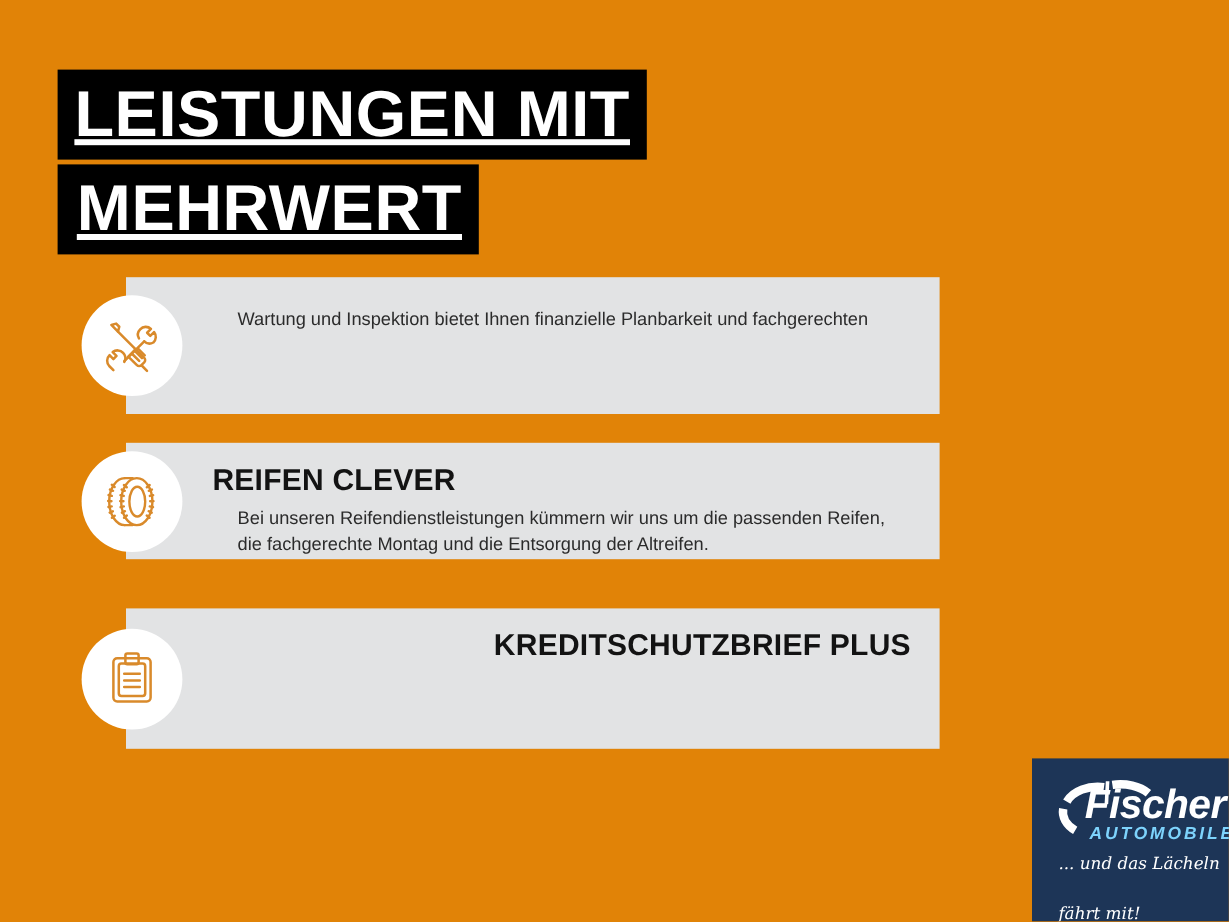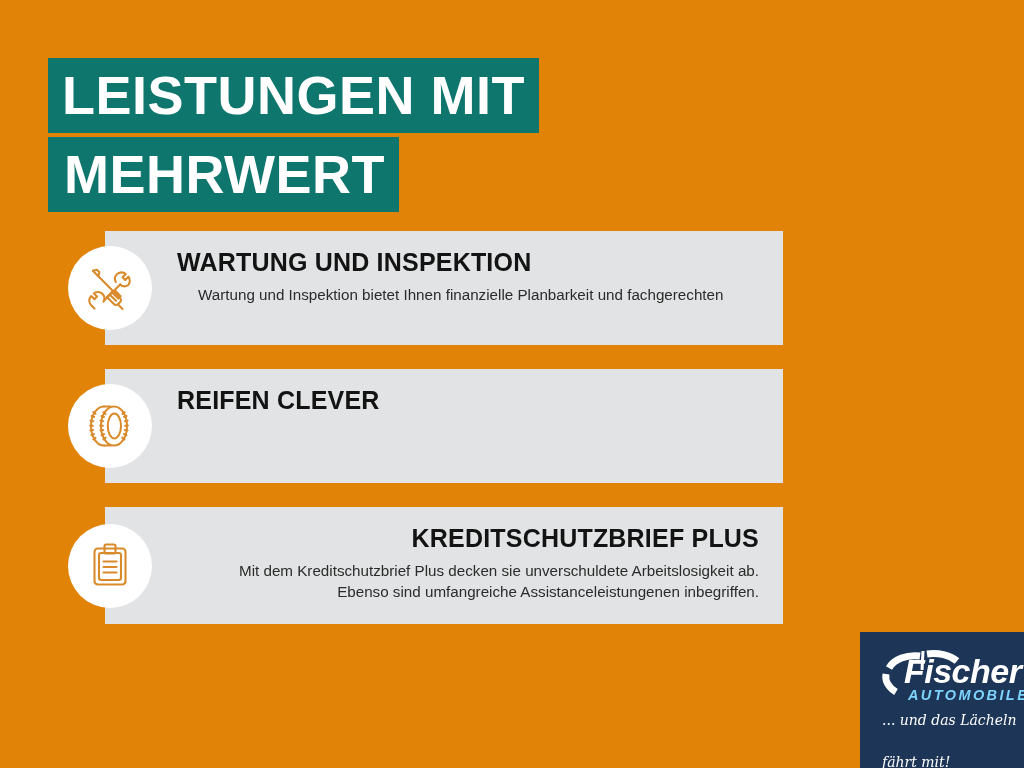--- a/index.html
+++ b/index.html
@@ -26,46 +26,47 @@
   .title-block {
     position: absolute;
     left: 48px;
     top: 58px;
     display: flex;
     flex-direction: column;
     align-items: flex-start;
   }
   .title-line {
     display: inline-block;
-    background: #0f766e;
+    background: #000000;
     color: #FFFFFF;
     font-size: 54px;
     font-weight: bold;
     letter-spacing: 0.5px;
     line-height: 1.0;
     padding: 10px 14px 11px 14px;
     white-space: nowrap;
     text-transform: uppercase;
+    text-decoration: underline;
   }
   .title-line + .title-line {
     margin-top: 4px;
     padding-left: 16px;
   }
 
   
   .card {
     position: absolute;
     left: 105px;
     width: 678px;
     background: #E2E3E4;
     box-sizing: border-box;
     padding: 18px 24px 18px 72px;
   }
   .card-1 { top: 231px; height: 114px; }
-  .card-2 { top: 369px; height: 114px; }
+  .card-2 { top: 369px; height: 97px; }
   .card-3 { top: 507px; height: 117px; text-align: right; }
 
   .icon-badge {
     position: absolute;
     left: -37px;
     top: 50%;
     transform: translateY(-50%);
     width: 84px;
     height: 84px;
     border-radius: 50%;
@@ -171,21 +172,20 @@
         <path d="M21.6 41.0 L38.2 24.4"></path>
         <path d="M38.2 24.4 a6.4 6.4 0 0 0 7.6 1.0 a6.4 6.4 0 0 0 0.6 -8.7 l-3.2 3.2 -2.6 -2.6 3.2 -3.2 a6.4 6.4 0 0 0 -9.0 0.3 a6.4 6.4 0 0 0 -1.0 7.6"></path>
 
         <path d="M10.8 10.8 l4.0 -1.1 2.6 2.6 -1.1 4.0 z"></path>
         <path d="M16.3 16.3 L31.5 31.5"></path>
         <path d="M31.0 31.0 l7.2 7.2 a2.6 2.6 0 0 1 0 3.7 l-2.4 2.4 a2.6 2.6 0 0 1 -3.7 0 l-7.2 -7.2 z"></path>
         <path d="M28.4 35.2 l5.6 5.6 M30.7 32.9 l5.6 5.6 M33.0 30.6 l5.6 5.6"></path>
         <path d="M36.3 44.8 l4.2 4.2"></path>
       </svg>
     </div>
-    <h2 class="card-heading">WARTUNG UND INSPEKTION</h2>
     <p class="card-body">
       <span>Wartung und Inspektion bietet Ihnen finanzielle Planbarkeit und fachgerechten</span>
     </p>
   </div>
 
   <div class="card card-2">
     <div class="icon-badge">
       <svg width="56" height="56" viewBox="0 0 56 56" fill="none" stroke="#D98A2B" stroke-width="2.0" stroke-linecap="round" stroke-linejoin="round">
 
         <path d="M22.0 8.4 a13.0 19.6 0 0 0 0 39.2"></path>
@@ -195,36 +195,36 @@
 
         <ellipse cx="32.0" cy="28.0" rx="13.0" ry="19.6"></ellipse>
 
         <ellipse cx="32.4" cy="28.0" rx="6.6" ry="12.4"></ellipse>
 
         <path d="M19.4 18.0 l2.6 1.0 M18.4 22.6 l2.7 0.7 M18.1 27.6 l2.8 0.1 M18.5 32.6 l2.7 -0.6 M19.6 37.2 l2.5 -1.2 M21.4 41.4 l2.3 -1.8 M21.3 14.2 l2.3 1.8
                  M44.6 18.0 l-2.6 1.0 M45.6 22.6 l-2.7 0.7 M45.9 27.6 l-2.8 0.1 M45.5 32.6 l-2.7 -0.6 M44.4 37.2 l-2.5 -1.2 M42.6 41.4 l-2.3 -1.8 M42.7 14.2 l-2.3 1.8"></path>
       </svg>
     </div>
     <h2 class="card-heading">REIFEN CLEVER</h2>
+    <p class="card-body">
+      <span>Bei unseren Reifendienstleistungen kümmern wir uns um die passenden Reifen,</span>
+      <span>die fachgerechte Montag und die Entsorgung der Altreifen.</span>
+    </p>
   </div>
 
   <div class="card card-3">
     <div class="icon-badge">
       <svg width="56" height="56" viewBox="0 0 56 56" fill="none" stroke="#D98A2B" stroke-width="2.1" stroke-linecap="round" stroke-linejoin="round">
         <rect x="12.5" y="10.5" width="31" height="36" rx="3.2"></rect>
         <rect x="17.0" y="15.0" width="22" height="27" rx="2.2"></rect>
         <rect x="22.5" y="6.5" width="11" height="9" rx="1.6"></rect>
         <path d="M21.5 23.5 L34.5 23.5 M21.5 29.0 L34.5 29.0 M21.5 34.5 L34.5 34.5"></path>
       </svg>
     </div>
     <h2 class="card-heading">KREDITSCHUTZBRIEF PLUS</h2>
-    <p class="card-body">
-      <span>Mit dem Kreditschutzbrief Plus decken sie unverschuldete Arbeitslosigkeit ab.</span>
-      <span>Ebenso sind umfangreiche Assistanceleistungenen inbegriffen.</span>
-    </p>
   </div>
 
   <div class="logo-box">
     <svg class="logo-mark" viewBox="0 0 160 58" fill="none">
       <path d="M48 12 a28 20 0 0 0 -31 12" stroke="#FFFFFF" stroke-width="7" stroke-linecap="butt"></path>
       <path d="M14 30 a28 20 0 0 0 10 18" stroke="#FFFFFF" stroke-width="7" stroke-linecap="butt"></path>
       <path d="M55 10 a30 20 0 0 1 30 7" stroke="#FFFFFF" stroke-width="7" stroke-linecap="butt"></path>
       <path d="M49.5 7 L52.5 7 L51.5 26 L48.5 26 Z" fill="#FFFFFF"></path>
     </svg>
     <div class="logo-wordmark">Fischer</div>

